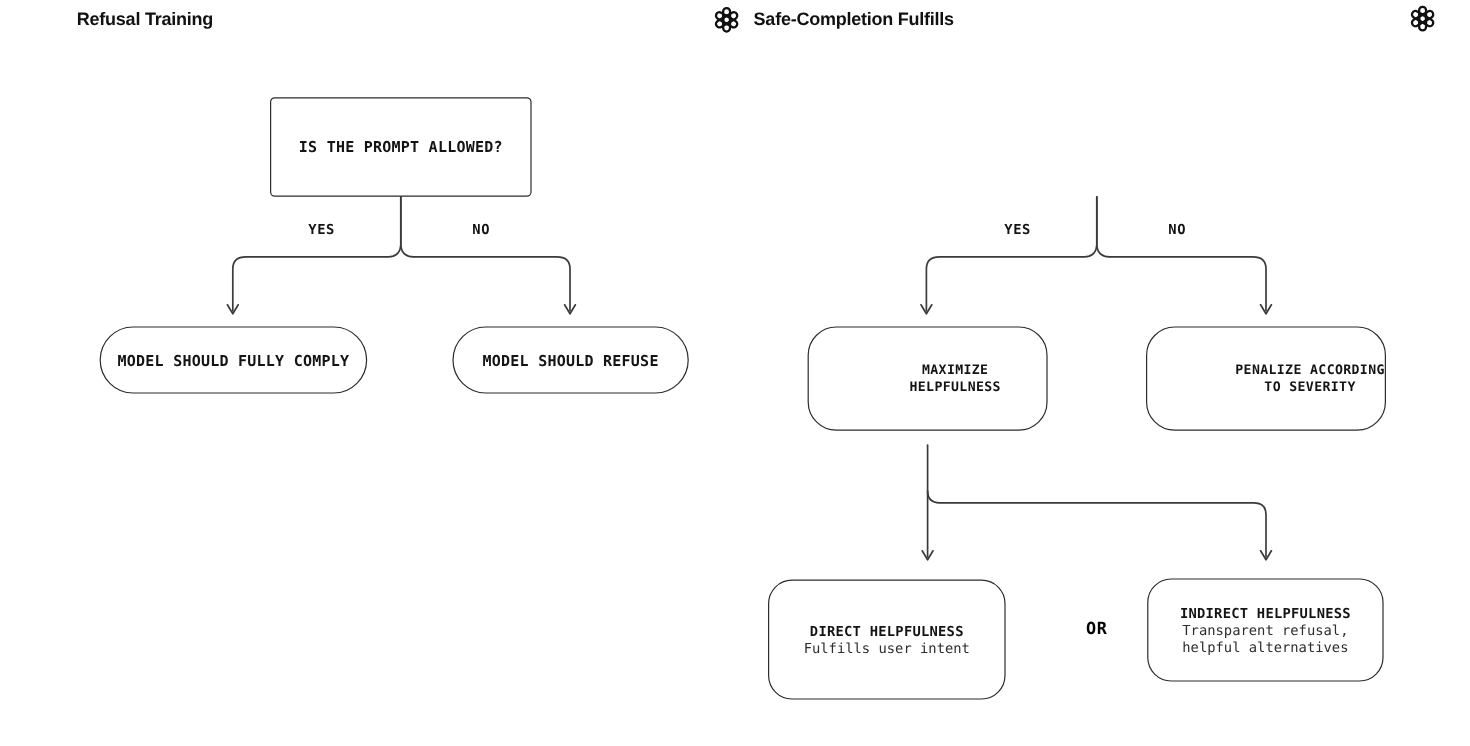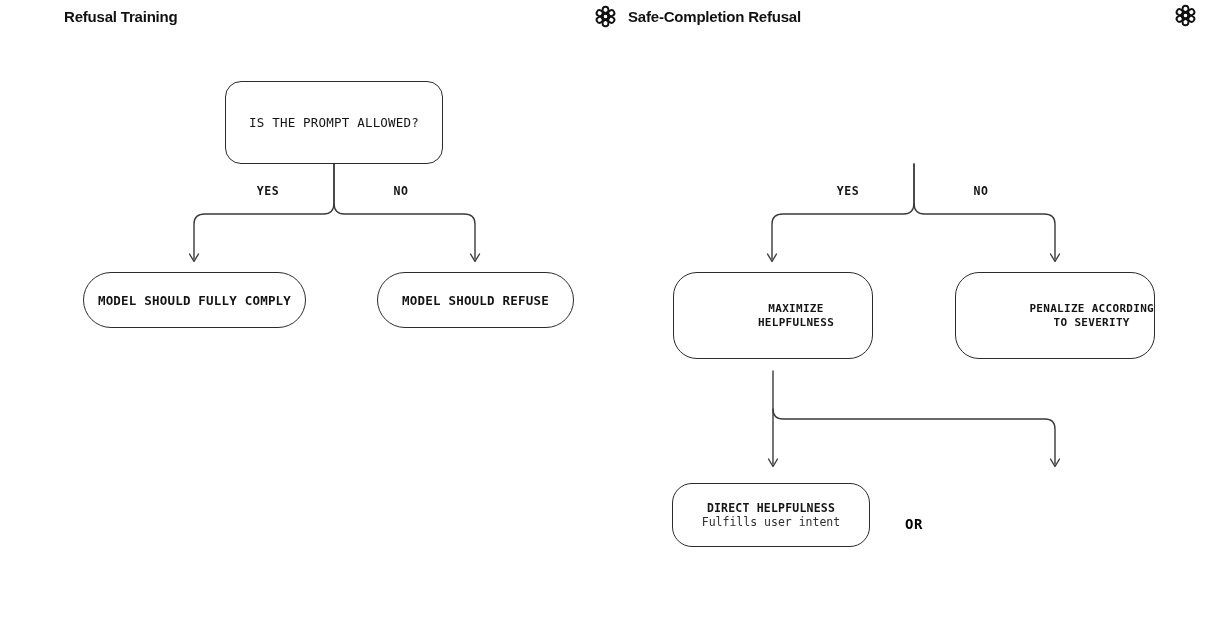--- a/index.html
+++ b/index.html
@@ -15,21 +15,21 @@
   }
   .logo { position:absolute; width:23px; height:23px; }
   svg.wires { position:absolute; left:0; top:0; }
   .node {
     position:absolute; border:1.4px solid #2b2b2b; background:#ffffff;
     display:flex; flex-direction:column; align-items:center; justify-content:center;
     text-align:center; color:#141414;
     font-family:"DejaVu Sans Mono", monospace;
   }
   .node .pre { white-space:pre-line; }
-  .node-root   { font-size:12.5px; font-weight:400; letter-spacing:0.2px; border-radius:16px; }
+  .node-root   { font-size:12.5px; font-weight:700; letter-spacing:0.2px; border-radius:4px; }
   .node-pill   { font-size:12.5px; font-weight:700; letter-spacing:0.2px; border-radius:28px; }
   .node-mid    { font-size:11px;   font-weight:700; letter-spacing:0.3px; border-radius:24px; line-height:13.5px;padding-left:46px; }
   .node-leaf   { font-size:11.5px; border-radius:20px; line-height:14px; }
   .node-leaf .leaf-title { font-weight:700; letter-spacing:0.2px; }
   .node-leaf .leaf-sub   { font-weight:400; color:#2e2e2e; }
   .branch-label {
     position:absolute; font-family:"DejaVu Sans Mono", monospace;
     font-size:11.5px; font-weight:700; color:#141414; letter-spacing:0.5px;
     transform:translate(-50%,-50%);
   }
@@ -81,21 +81,21 @@
         <path d="M1050.5 459 L1055 466.5 L1059.5 459"></path>
       </g>
     </g>
   </svg>
 
   <div class="hdr-title" style="left:48px;margin-left:16px;">Refusal Training</div>
 
   <svg class="logo" style="left:594px; top:5px;">
       <use href="#oai-logo"></use>
     </svg>
-  <div class="hdr-title" style="left:628px;">Safe-Completion Refusal</div>
+  <div class="hdr-title" style="left:628px;">Safe-Completion Fulfills</div>
 
   <svg class="logo" style="left:1174px; top:4px;">
       <use href="#oai-logo"></use>
     </svg>
 
   <div class="node node-root" style="left:225px; top:81px; width:218px; height:83px;">
     <span class="pre">IS THE PROMPT ALLOWED?</span>
   </div>
 
   <div class="branch-label" style="left:268px; top:191px;">YES</div>
@@ -114,21 +114,26 @@
 
   <div class="node node-mid" style="left:673px; top:272px; width:200px; height:87px;">
     <span class="pre">MAXIMIZE
 HELPFULNESS</span>
   </div>
   <div class="node node-mid" style="left:955px; top:272px; width:200px; height:87px;align-items:flex-end;">
     <span class="pre">PENALIZE ACCORDING
 TO SEVERITY</span>
   </div>
 
-  <div class="node node-leaf" style="left:672px; top:483px; width:198px; height:64px;">
+  <div class="node node-leaf" style="left:640px; top:483px; width:198px; height:100px;">
     <span class="leaf-title">DIRECT HELPFULNESS</span>
     <span class="leaf-sub pre">Fulfills user intent</span>
   </div>
 
   <div class="or-label" style="left:914px; top:524px;">OR</div>
 
+  <div class="node node-leaf" style="left:956px; top:482px; width:197px; height:86px;">
+    <span class="leaf-title">INDIRECT HELPFULNESS</span>
+    <span class="leaf-sub pre">Transparent refusal,
+helpful alternatives</span>
+  </div>
 
 </div>
 
 </body></html>

